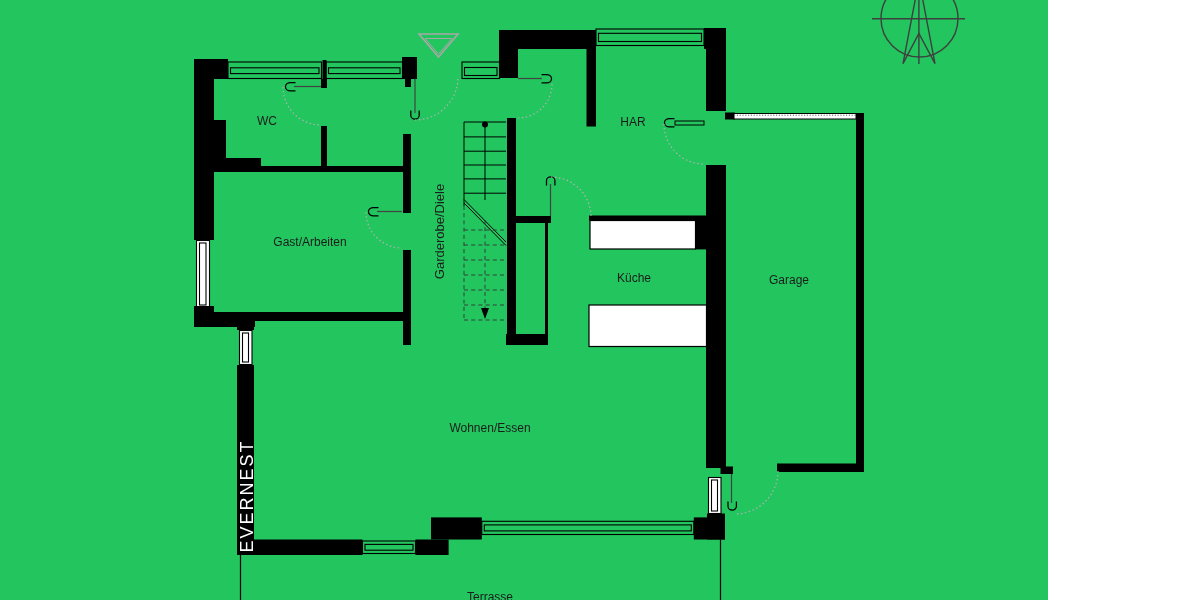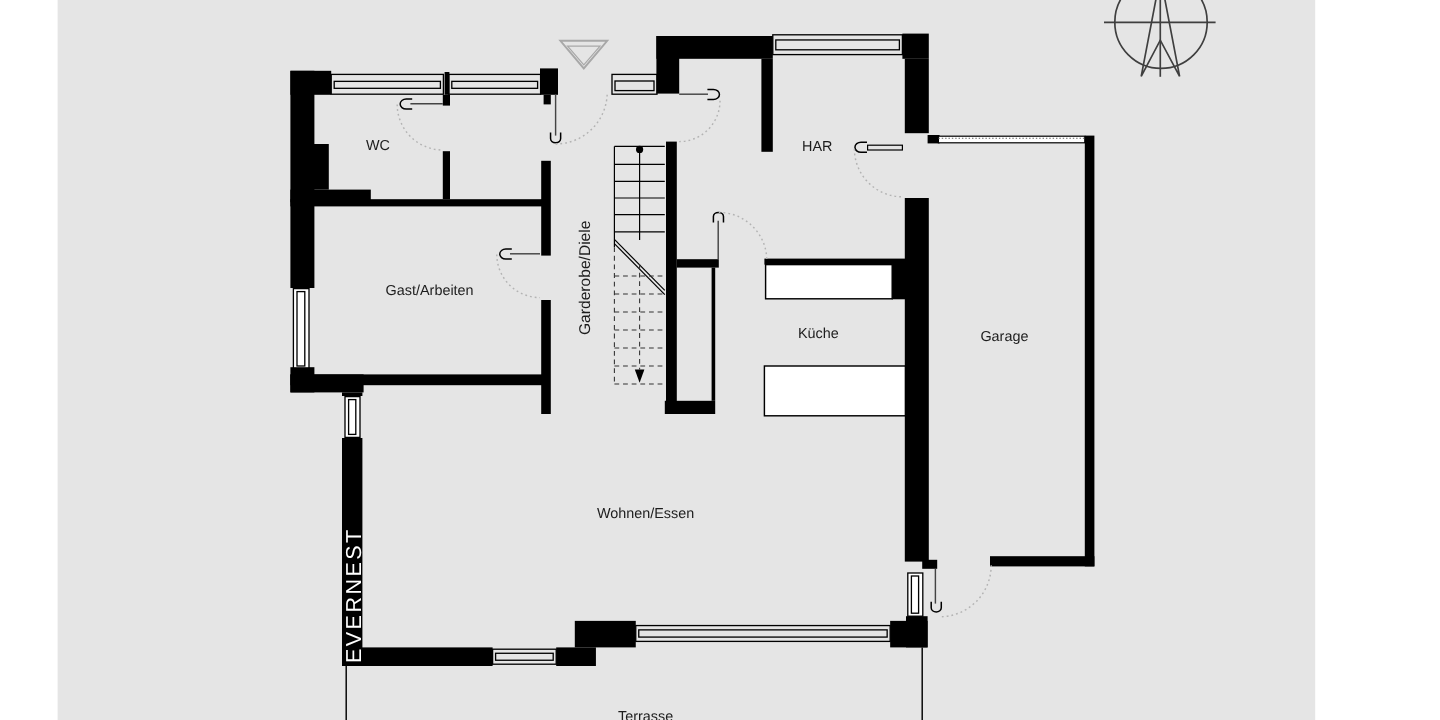--- a/index.html
+++ b/index.html
@@ -1,17 +1,17 @@
 <!DOCTYPE html>
 <html><head>
 <meta charset="utf-8">
 <style>
   html,body{margin:0;padding:0;background:#ffffff;}
-  .page{position:relative;width:1048px;height:600px;background:#e5e5e5;overflow:hidden;
-        font-family:"Liberation Sans", sans-serif;margin-left:48px;}
+  .page{position:relative;width:1048px;height:600px;background:#22c55e;overflow:hidden;
+        font-family:"Liberation Sans", sans-serif;}
   svg{position:absolute;left:0;top:0;}
   text{font-family:"Liberation Sans", sans-serif;fill:#1c1c1c;}
 </style>
 </head>
 <body>
 <div class="page">
 <svg width="1200" height="600" viewBox="0 0 1200 600">
 
 <g stroke="#3f3f3f" stroke-width="1.4" fill="none">
   <circle cx="919.5" cy="18.5" r="38.5"></circle>

